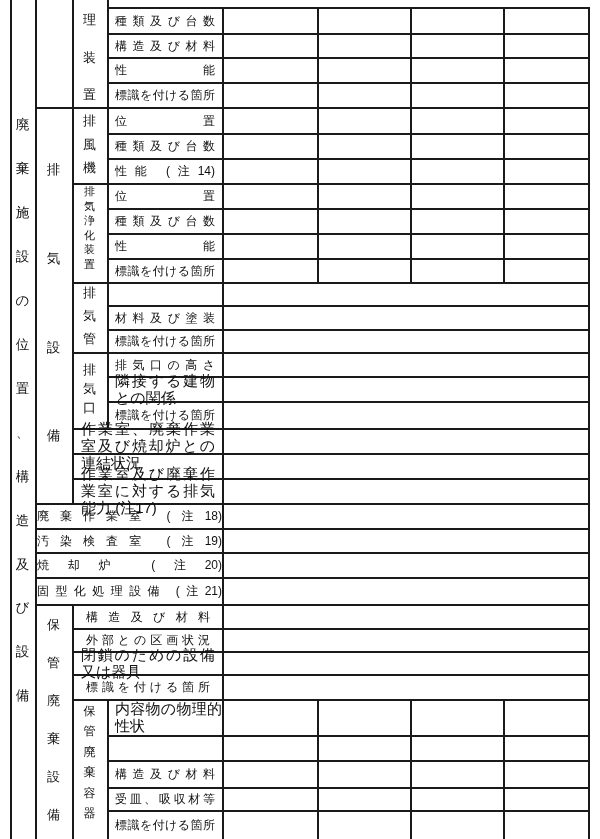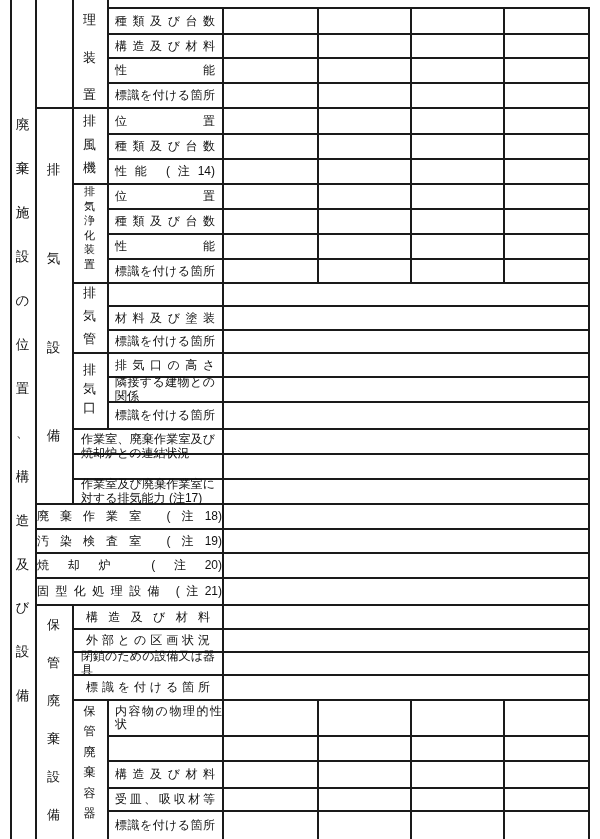--- a/index.html
+++ b/index.html
@@ -9,21 +9,21 @@
     color:#101010;overflow:hidden;
   }
   .hl,.vl{position:absolute;background:#1a1a1a;}
   .hl{height:2px;}
   .vl{width:2px;}
   .cell{
     position:absolute;display:flex;align-items:center;
     font-size:12px;line-height:1.2;padding:0 7px;box-sizing:border-box;
   }
   .cell>span{width:100%;text-align:justify;text-align-last:justify;display:inline-block;}
-  .cell.ml{font-size:12px;line-height:1.12;}
+  .cell.ml{font-size:15px;line-height:1.12;}
   .cell.ml>span{text-align-last:left;}
   .cell.p12{padding:0 12px;}
   .cell.p14{padding:0 0;}
   .vcell{
     position:absolute;display:flex;flex-direction:column;
     justify-content:space-between;align-items:center;
     box-sizing:border-box;font-size:13px;
   }
   .vcell span{display:block;line-height:1;}
 </style>

